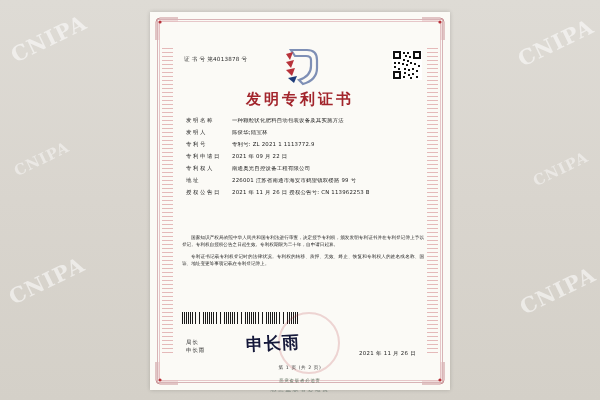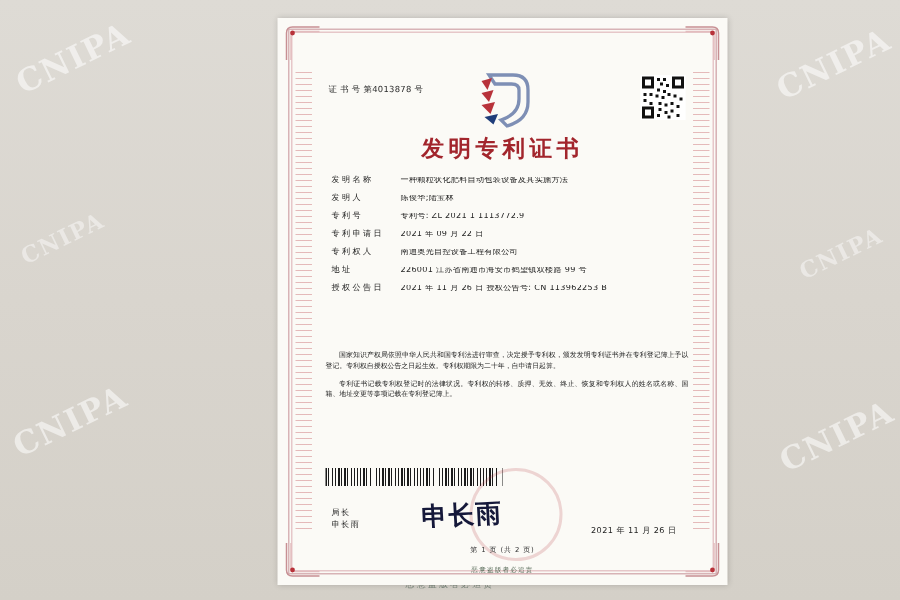--- a/index.html
+++ b/index.html
@@ -26,21 +26,20 @@
   
   #sheet {
     position: absolute;
     left: 150px;
     top: 12px;
     width: 300px;
     height: 378px;
     background: #fbfaf6;
     box-shadow: 0 0 4px rgba(0,0,0,0.18);
     overflow: hidden;
-    margin-left: 35px;
   }
   
   #frame {
     position: absolute;
     left: 7px;
     top: 7px;
     right: 7px;
     bottom: 7px;
     border: 1px solid #d8b3b6;
     box-shadow: inset 0 0 0 1px #fbfaf6, inset 0 0 0 2px #e6c7c9;

